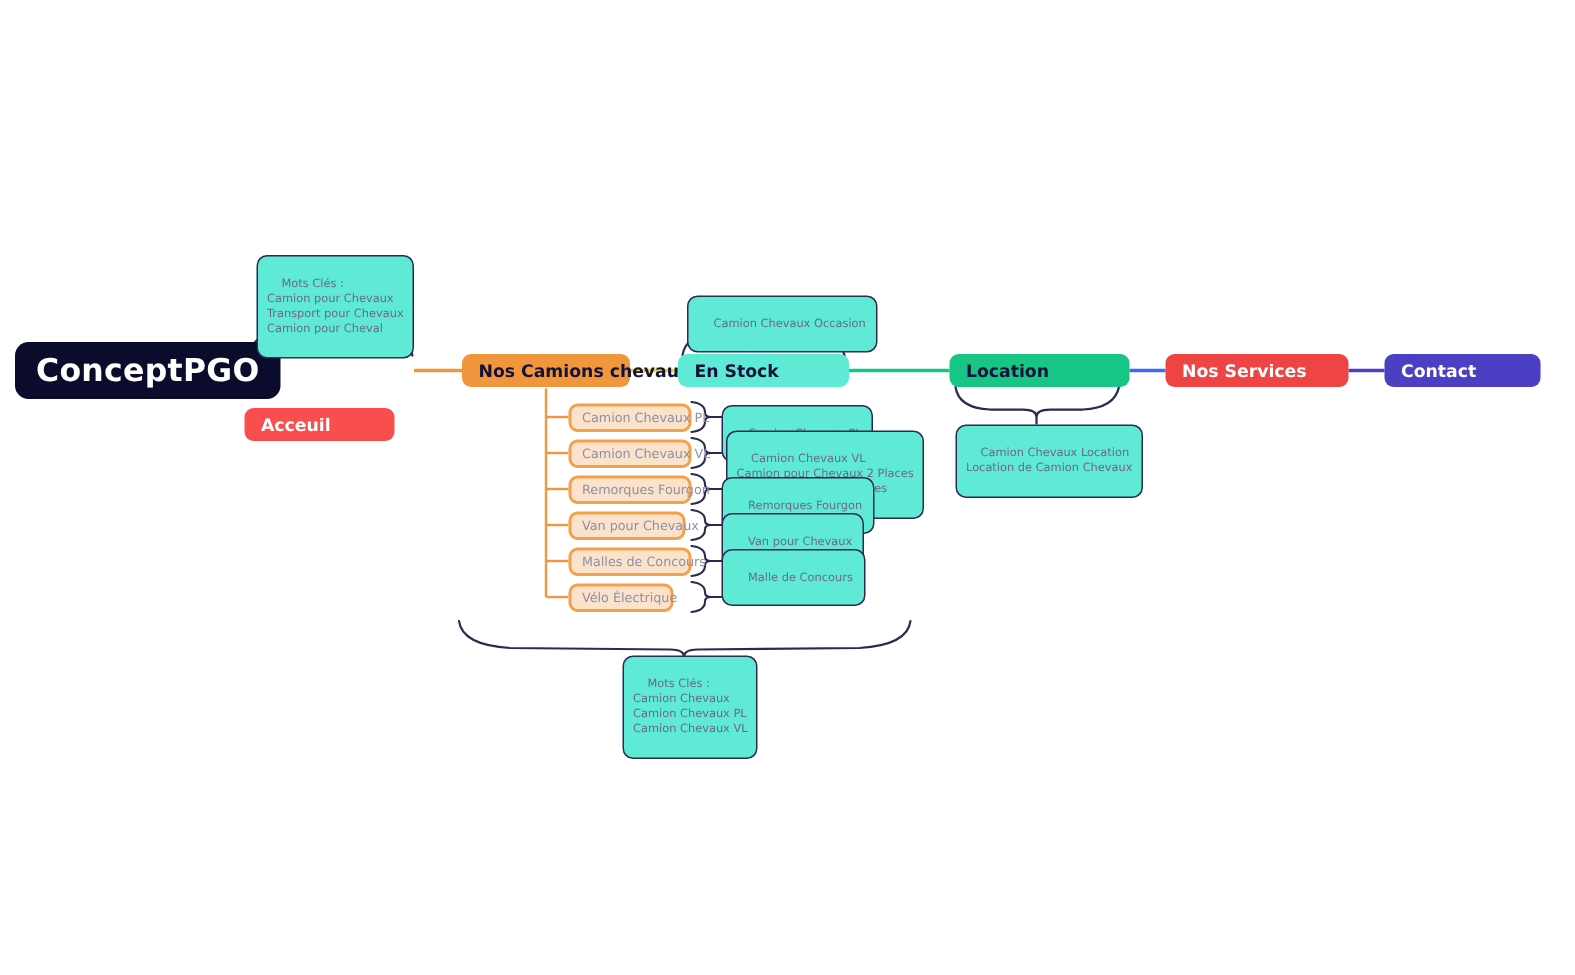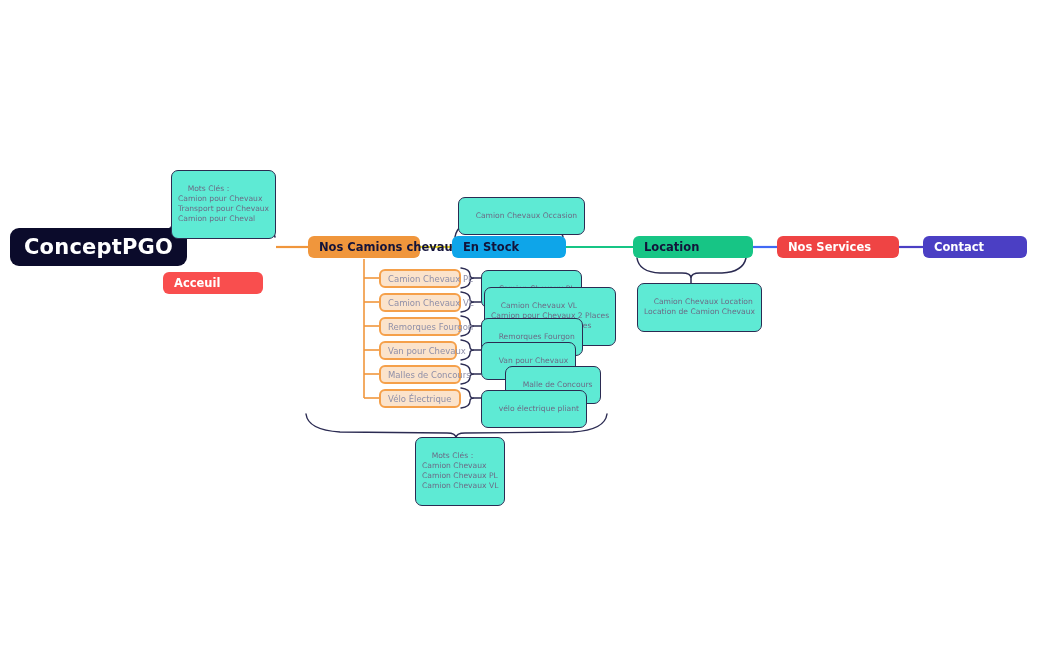--- a/index.html
+++ b/index.html
@@ -128,21 +128,21 @@
   </div>
 
   <div class="main-node" style="left:163px; top:236px; width:100px; background:#F94E4E; color:#FFFFFF;margin-top:36px;">
     <span>Acceuil</span>
   </div>
 
   <div class="main-node" style="left:308px; top:236px; width:112px; background:#F0963C; color:#13133a;">
     <span>Nos Camions chevaux</span>
   </div>
 
-  <div class="main-node" style="left:452px; top:236px; width:114px; background:#0ea5e9; color:#13133a;">
+  <div class="main-node" style="left:452px; top:236px; width:114px; background:#5eead4; color:#13133a;">
     <span>En Stock</span>
   </div>
 
   <div class="main-node" style="left:633px; top:236px; width:120px; background:#17C585; color:#13133a;">
     <span>Location</span>
   </div>
 
   <div class="main-node" style="left:777px; top:236px; width:122px; background:#ef4444; color:#FFFFFF;">
     <span>Nos Services</span>
   </div>
@@ -159,43 +159,40 @@
   </div>
   <div class="sub-node" style="left:379px; top:317px; width:82px;">
     <span>Remorques Fourgon</span>
   </div>
   <div class="sub-node" style="left:379px; top:341px; width:78px;">
     <span>Van pour Chevaux</span>
   </div>
   <div class="sub-node" style="left:379px; top:365px; width:82px;">
     <span>Malles de Concours</span>
   </div>
-  <div class="sub-node" style="left:379px; top:389px; width:82px;">
+  <div class="sub-node" style="left:379px; top:389px; width:70px;">
     <span>Vélo Électrique</span>
   </div>
 
   <div class="note-box one-line" style="left:481px; top:270px;">
     <span>Camion Chevaux PL</span>
   </div>
   <div class="note-box" style="left:484px; top:287px;">
     <span>Camion Chevaux VL
 Camion pour Chevaux 2 Places
 Camion Chevaux 2 PLaces</span>
   </div>
   <div class="note-box one-line" style="left:481px; top:318px;">
     <span>Remorques Fourgon</span>
   </div>
   <div class="note-box one-line" style="left:481px; top:342px;">
     <span>Van pour Chevaux</span>
   </div>
-  <div class="note-box one-line" style="left:481px; top:366px;margin-left:24px;">
+  <div class="note-box one-line" style="left:481px; top:366px;">
     <span>Malle de Concours</span>
-  </div>
-  <div class="note-box one-line" style="left:481px; top:390px;">
-    <span>vélo électrique pliant</span>
   </div>
 
   <div class="note-box" style="left:171px; top:170px;">
     <span>Mots Clés :
 Camion pour Chevaux
 Transport pour Chevaux
 Camion pour Cheval</span>
   </div>
 
   <div class="note-box one-line" style="left:458px; top:197px;">

